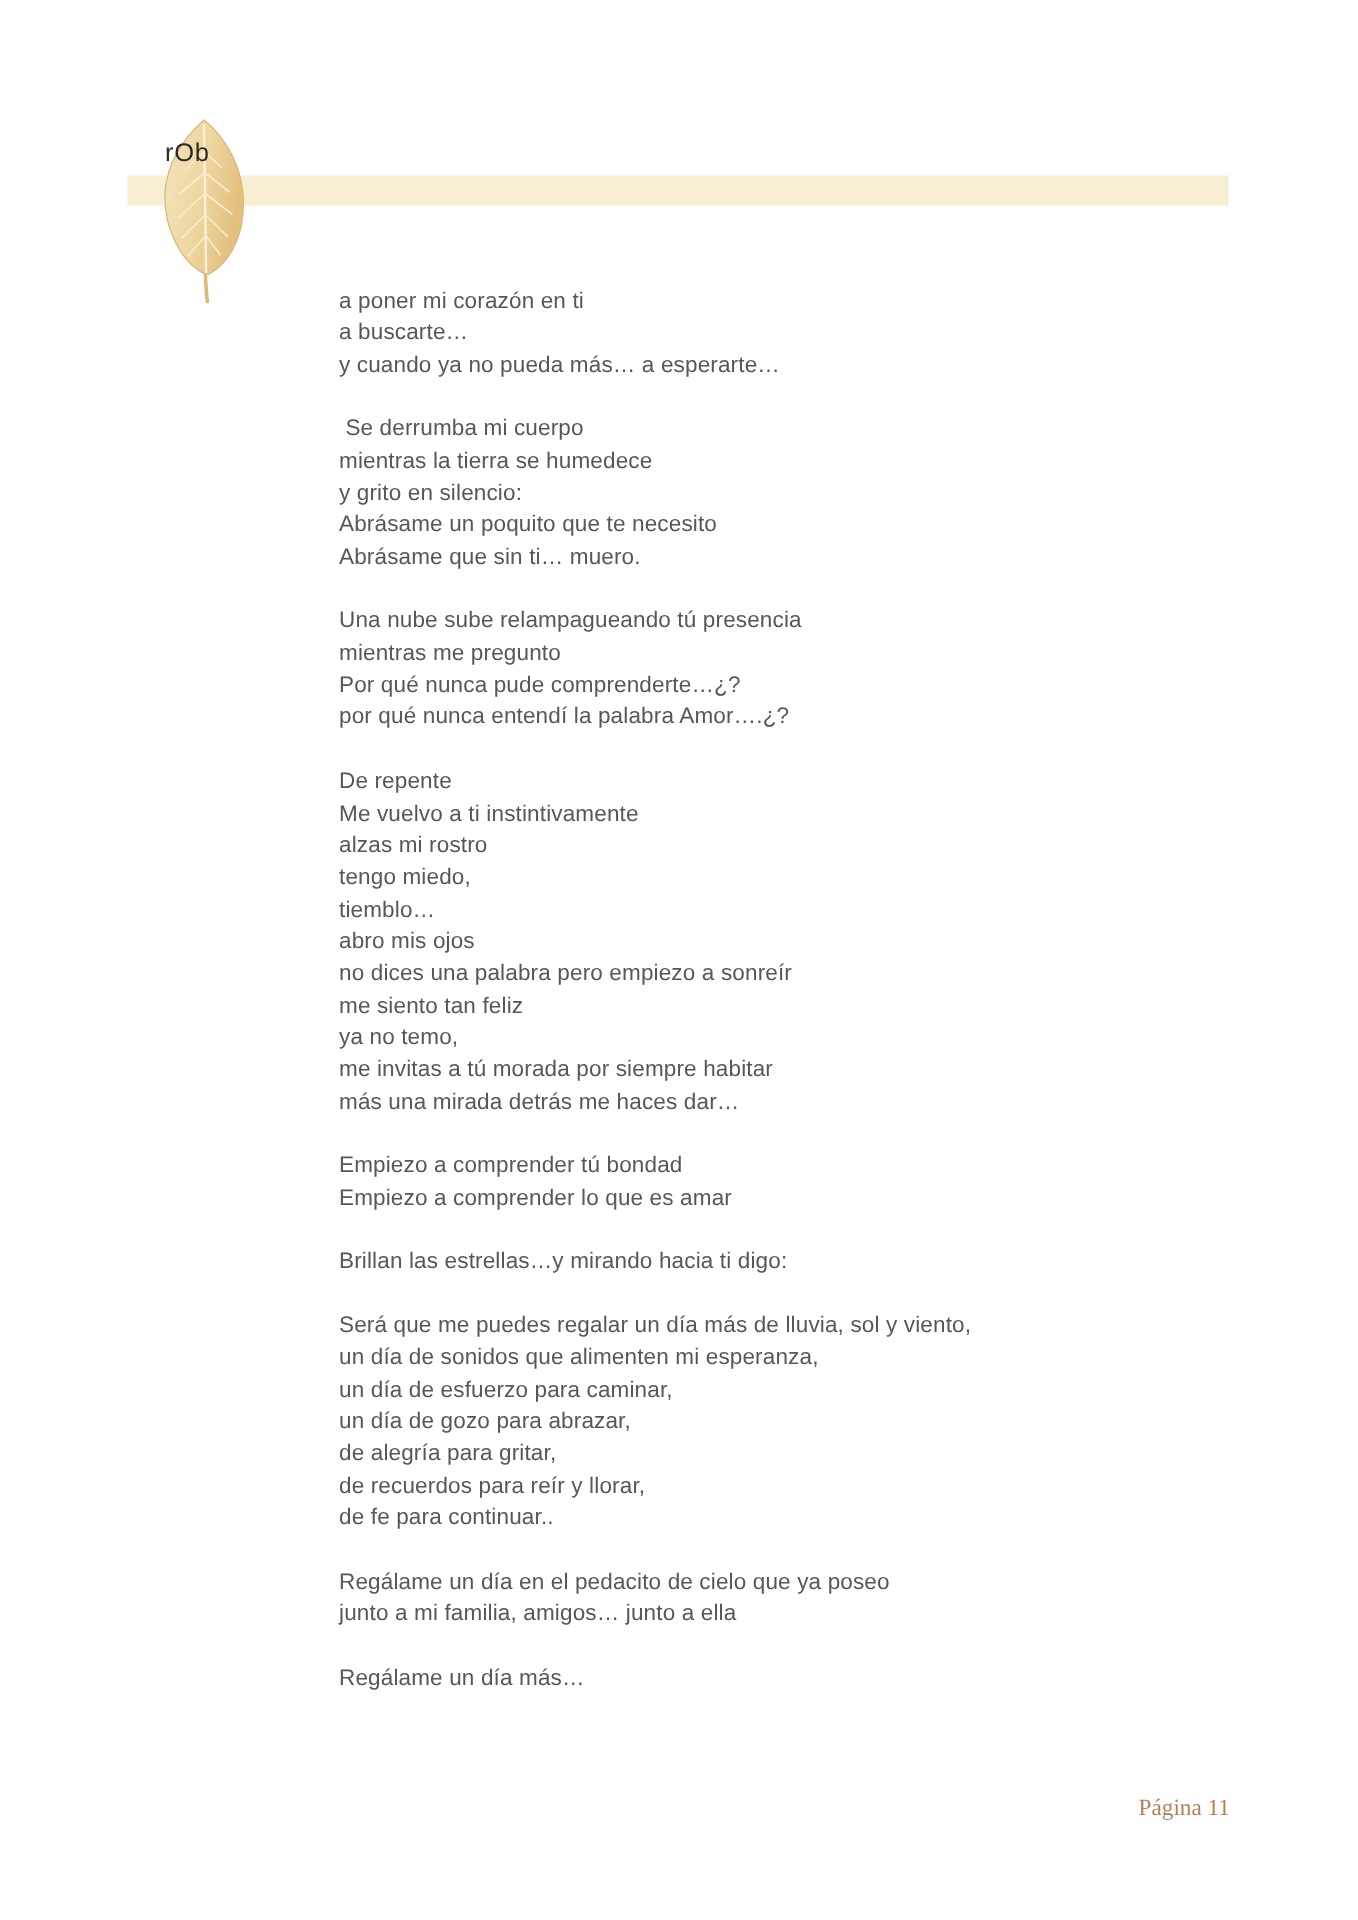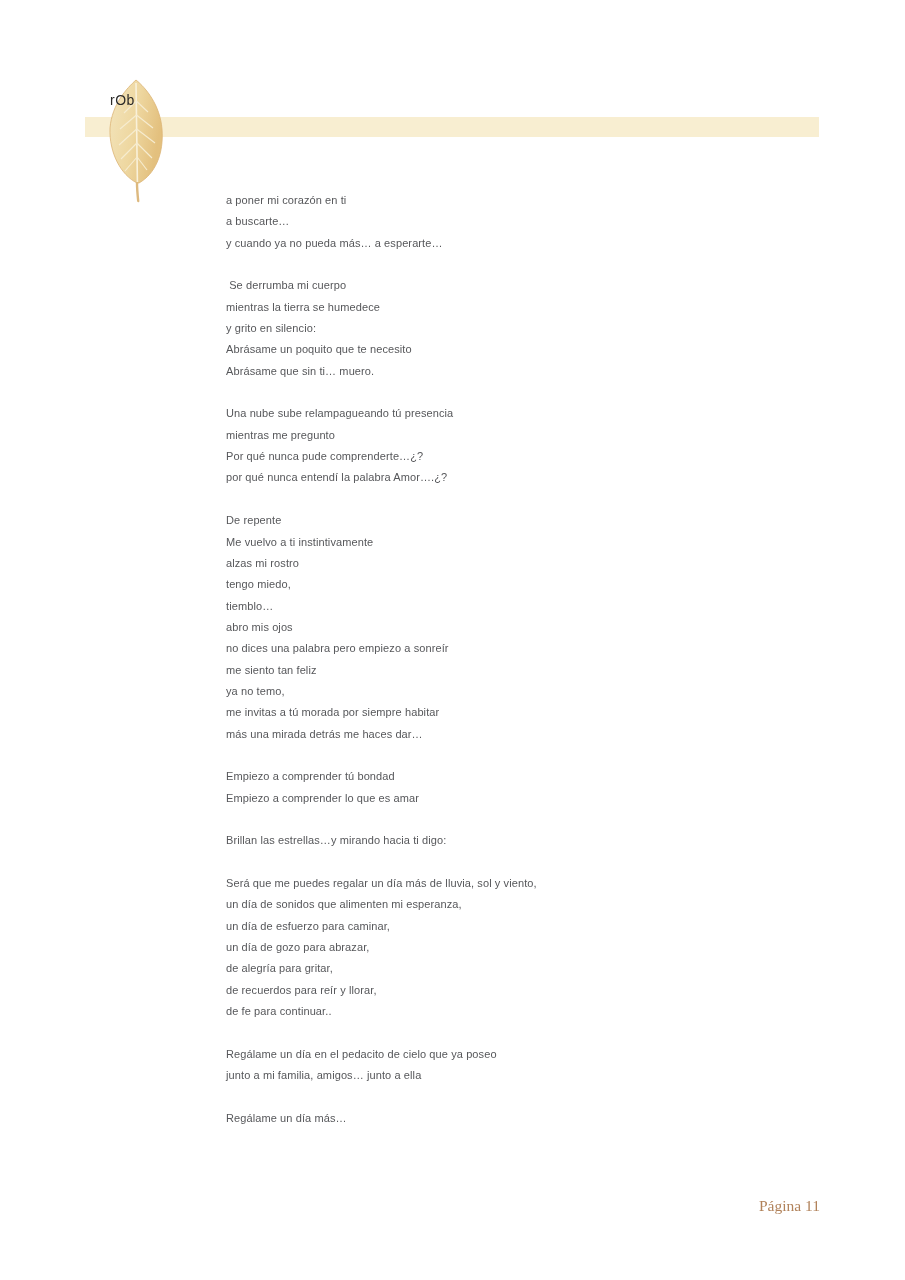--- a/index.html
+++ b/index.html
@@ -25,31 +25,31 @@
     left: 100px;
     top: 79px;
     width: 72px;
     height: 124px;
     z-index: 2;
   }
   .logo-text {
     position: absolute;
     left: 10px;
     top: 13px;
-    font-size: 14px;
+    font-size: 17px;
     color: #2c2b29;
     letter-spacing: 0.5px;
     z-index: 3;
     text-align: center;
   }
   .poem {
     position: absolute;
     left: 226px;
     top: 190px;
-    font-size: 11px;
+    font-size: 15px;
     line-height: 21.35px;
     color: #56575a;
     white-space: pre;
     z-index: 2;
     letter-spacing: 0.1px;
   }
   .poem-line { min-height: 21.35px; }
   .page-number {
     position: absolute;
     left: 759px;

